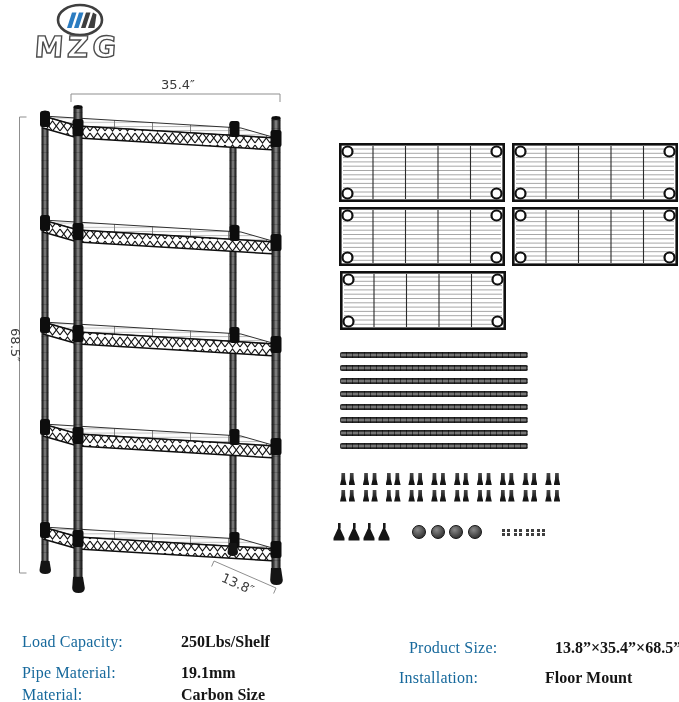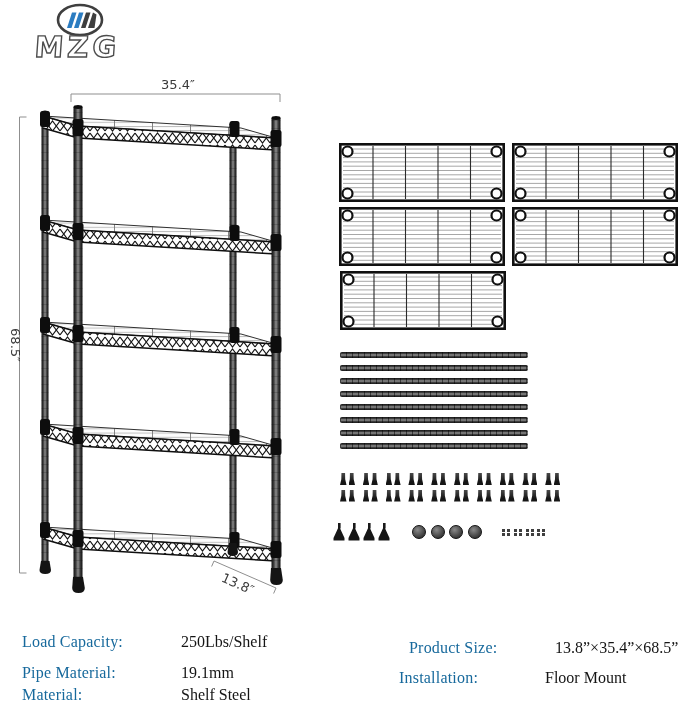--- a/index.html
+++ b/index.html
@@ -36,21 +36,21 @@
     border:1px solid #111;box-sizing:border-box;}
   .spacer-part{position:absolute;top:529px;width:8px;height:7px;
     background-image:
       linear-gradient(180deg,transparent 0 3px,#fff 3px 4.2px,transparent 4.2px),
       linear-gradient(90deg,#3f3f3f 0 2.6px,transparent 2.6px 5.4px,#3f3f3f 5.4px 8px);}
 
   
   .spec-row{position:absolute;white-space:nowrap;font-family:"Liberation Serif",serif;
     font-size:16px;line-height:19px;}
   .spec-label{display:inline-block;font-weight:normal;color:#17699c;letter-spacing:.2px;}
-  .spec-value{font-weight:400;color:#151515;}
+  .spec-value{font-weight:700;color:#151515;}
   .lrow .spec-label{width:159px;}
   .rrow .spec-label{width:146px;}
   .lrow1{left:22px;top:632px;}
   .lrow2{left:22px;top:663px;}
   .lrow3{left:22px;top:685px;}
   .rrow1{left:409px;top:638px;}
   .rrow2{left:399px;top:668px;}
 </style>
 </head>
 <body>
@@ -353,21 +353,21 @@
   </div>
 
   <div>
     <div class="spec-row lrow lrow1">
       <span class="spec-label">Load Capacity:</span><span class="spec-value">250Lbs/Shelf</span>
     </div>
     <div class="spec-row lrow lrow2">
       <span class="spec-label">Pipe Material:</span><span class="spec-value">19.1mm</span>
     </div>
     <div class="spec-row lrow lrow3">
-      <span class="spec-label">Material:</span><span class="spec-value">Shelf Steel</span>
+      <span class="spec-label">Material:</span><span class="spec-value">Carbon Size</span>
     </div>
     <div class="spec-row rrow rrow1">
       <span class="spec-label">Product Size:</span><span class="spec-value">13.8”×35.4”×68.5”</span>
     </div>
     <div class="spec-row rrow rrow2">
       <span class="spec-label">Installation:</span><span class="spec-value">Floor Mount</span>
     </div>
   </div>
 </div>
 

